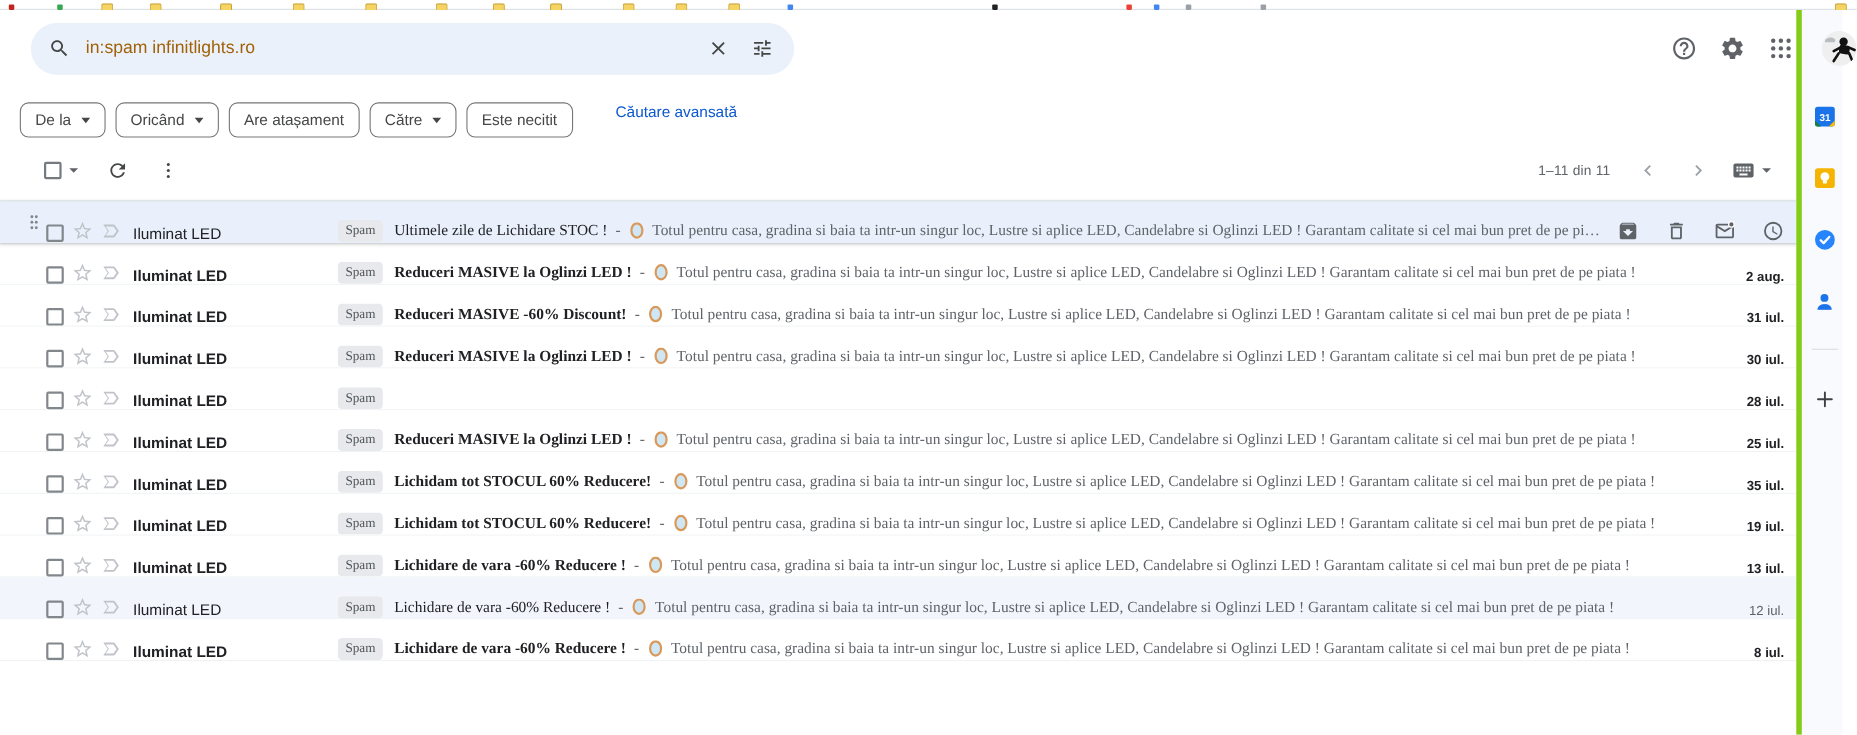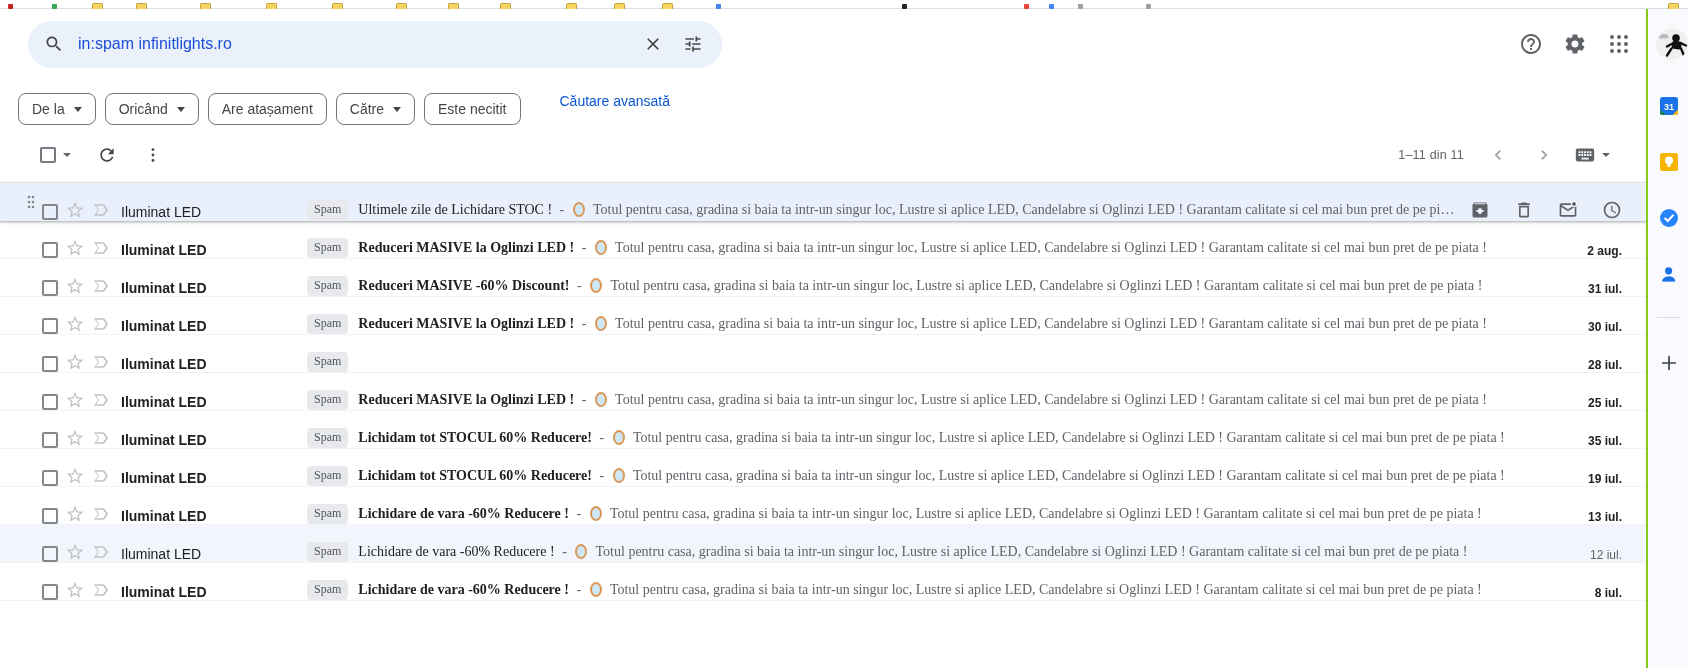--- a/index.html
+++ b/index.html
@@ -12,21 +12,21 @@
   .top-strip { position:relative; height:9px; background:#fff; border-bottom:1px solid #dcdfe3; z-index:5; }
   .bm-folder { position:absolute; top:3px; width:11px; height:6px; background:#f6d464;
     border:1px solid #c9a43c; border-bottom:none; border-radius:2px 2px 0 0; }
   .bm-speck { position:absolute; top:4px; width:5px; height:5px; border-radius:1px; }
   
   .header { position:relative; display:flex; align-items:center; height:70px; padding-left:28px; z-index:4; }
   .search-pill { width:694px; height:47px; background:#eaf1fb; border-radius:24px;
     display:flex; align-items:center; padding:0 16px 0 16px; }
   .search-pill svg { flex:none; }
   .search-input { flex:1; min-width:0; border:none; outline:none; background:transparent;
-    font:16px "Liberation Sans","DejaVu Sans",sans-serif; color:#1d4ed8; margin-left:14px; }
+    font:16px "Liberation Sans","DejaVu Sans",sans-serif; color:#a16207; margin-left:14px; }
   .pill-btn { flex:none; width:26px; height:26px; display:flex; align-items:center; justify-content:center; cursor:pointer; }
   .pill-btn + .pill-btn { margin-left:14px; }
   .header-spacer { flex:1; }
   .header-icons { display:flex; align-items:center; gap:18px; margin-right:14px; }
   .hdr-icon { width:26px; height:26px; display:flex; align-items:center; justify-content:center; cursor:pointer; }
   .avatar { width:32px; height:32px; border-radius:50%; overflow:hidden; margin-left:10px; cursor:pointer; flex:none; }
   
   .chips-row { display:flex; align-items:flex-start; padding-left:18px; margin-top:14px; height:32px; gap:9px; }
   .chip { display:inline-flex; align-items:center; gap:9px; height:32px; padding:0 13px;
     border:1px solid #747775; border-radius:8px; background:#fff; cursor:pointer;
@@ -70,22 +70,22 @@
   .sep { margin:0 4px; color:#5f6368; }
   .mirror { display:inline-block; width:12px; height:15px; border-radius:50%;
     border:2px solid #d9995a; background:#cfe6f5; vertical-align:-3px; margin:0 5px 0 1px; }
   .date { flex:none; width:96px; text-align:right; font-size:12px; color:#5f6368; white-space:nowrap; }
   .row.unread .sender, .row.unread .subject { font-weight:700; color:#202124; }
   .row.unread .date { font-weight:700; color:#202124; }
   .actions { display:none; flex:none; margin-left:14px; align-items:center; gap:24px; }
   .row.hovered .actions { display:flex; }
   .act { width:20px; height:20px; cursor:pointer; }
   
-  .rail { position:absolute; top:9px; right:0; width:42px; height:659px;
-    background:#f8fafd; border-left:2px solid #84cc16; z-index:3;margin-left:30px; }
+  .rail { position:absolute; top:9px; right:13px; width:42px; height:659px;
+    background:#f8fafd; border-left:5px solid #84cc16; z-index:3;margin-left:30px; }
   .rail-icon { position:absolute; left:11px; width:20px; height:20px; cursor:pointer; }
   .rail-divider { position:absolute; left:9px; width:24px; border-top:1px solid #dadce0; }
   .rail-plus { position:absolute; left:11px; width:20px; height:20px; cursor:pointer;
     display:flex; align-items:center; justify-content:center; }
 </style>
 </head>
 <body>
 
 <div class="top-strip">
   <span class="bm-speck" style="left:8px;background:#c5221f"></span>

